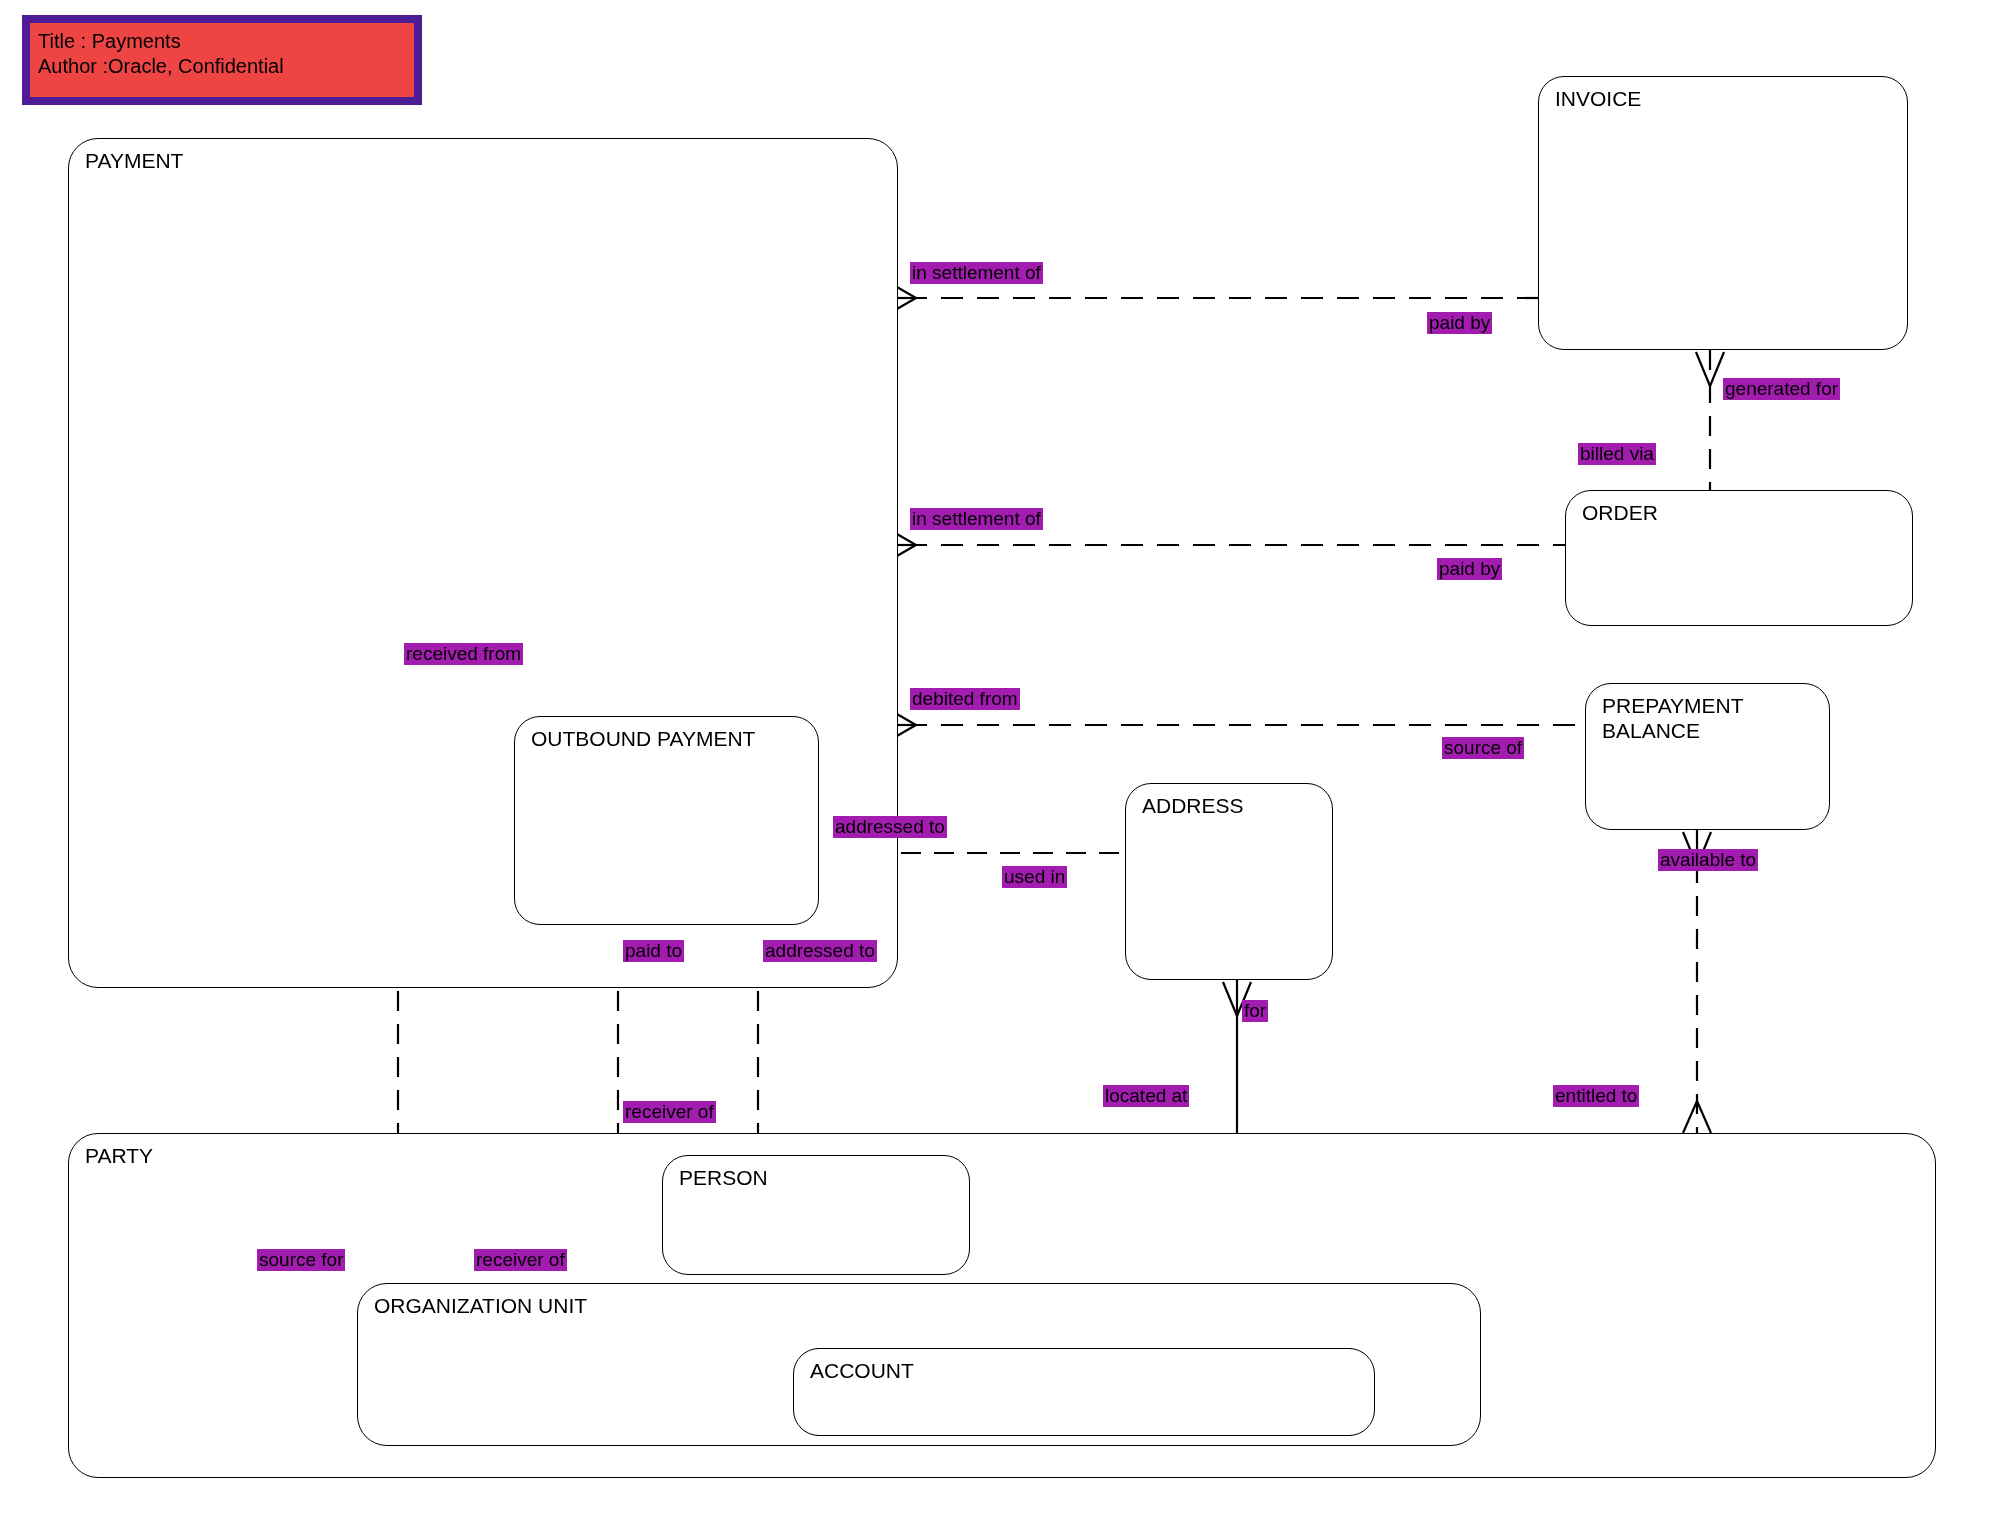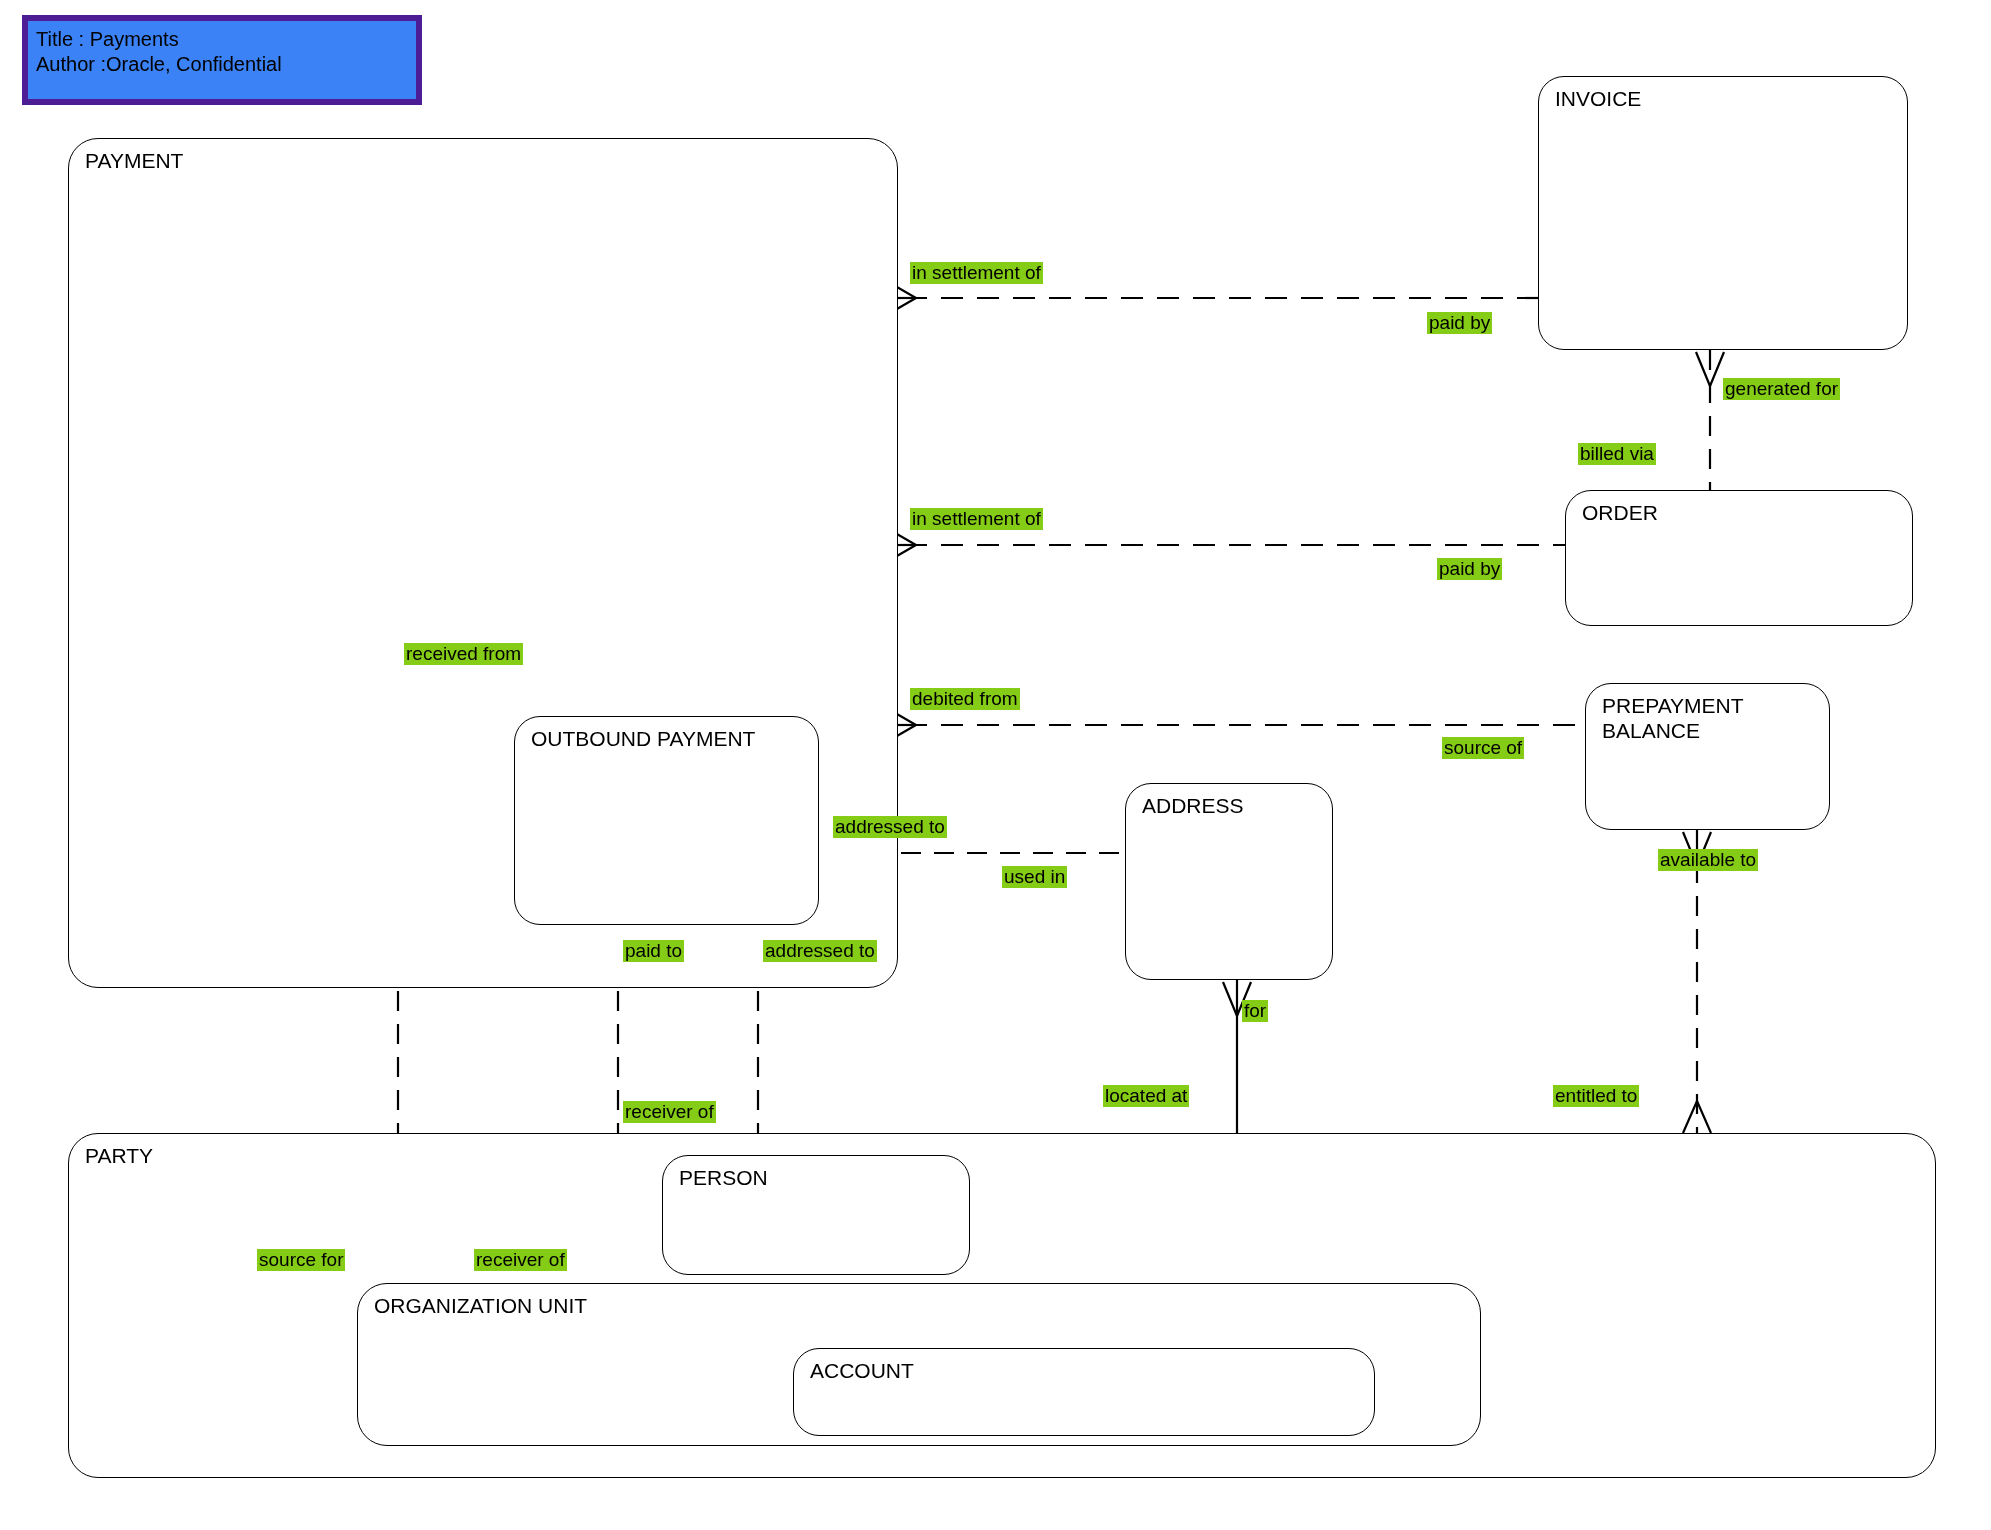--- a/index.html
+++ b/index.html
@@ -1,24 +1,24 @@
 <!DOCTYPE html>
 <html><head>
 <meta charset="utf-8">
 <style>
   html,body{margin:0;padding:0;background:#ffffff;}
   body{font-family:"Liberation Sans", sans-serif;color:#000;}
   #canvas{position:relative;width:1991px;height:1530px;background:#fff;overflow:hidden;}
   #svg-layer{position:absolute;left:0;top:0;width:1991px;height:1530px;}
-  .titlebox{position:absolute;border:6px solid #4c1d95;box-sizing:border-box;background:#3b82f6;padding:6px 8px;}
+  .titlebox{position:absolute;border:8px solid #4c1d95;box-sizing:border-box;background:#ef4444;padding:6px 8px;}
   .titlebox div{font-size:20px;line-height:25px;white-space:nowrap;}
   .entity{position:absolute;border:1.7px solid #000;border-radius:26px;box-sizing:border-box;background:#fff;}
   .entity > .ename{position:absolute;left:16px;top:9px;font-size:21px;line-height:25px;white-space:pre;}
   .soft{border-radius:30px;}
-  .lbl{position:absolute;font-size:19px;line-height:22px;white-space:nowrap;background:#84cc16;padding:0 2px;}
+  .lbl{position:absolute;font-size:19px;line-height:22px;white-space:nowrap;background:#a21caf;padding:0 2px;}
 </style>
 </head>
 <body>
 
 <div id="canvas">
 
   <svg id="svg-layer" viewBox="0 0 1991 1530" xmlns="http://www.w3.org/2000/svg">
     <g stroke="#000" fill="none" stroke-width="2.2">
 
       <line x1="905" y1="298" x2="1538" y2="298" stroke-dasharray="22 14"></line>

